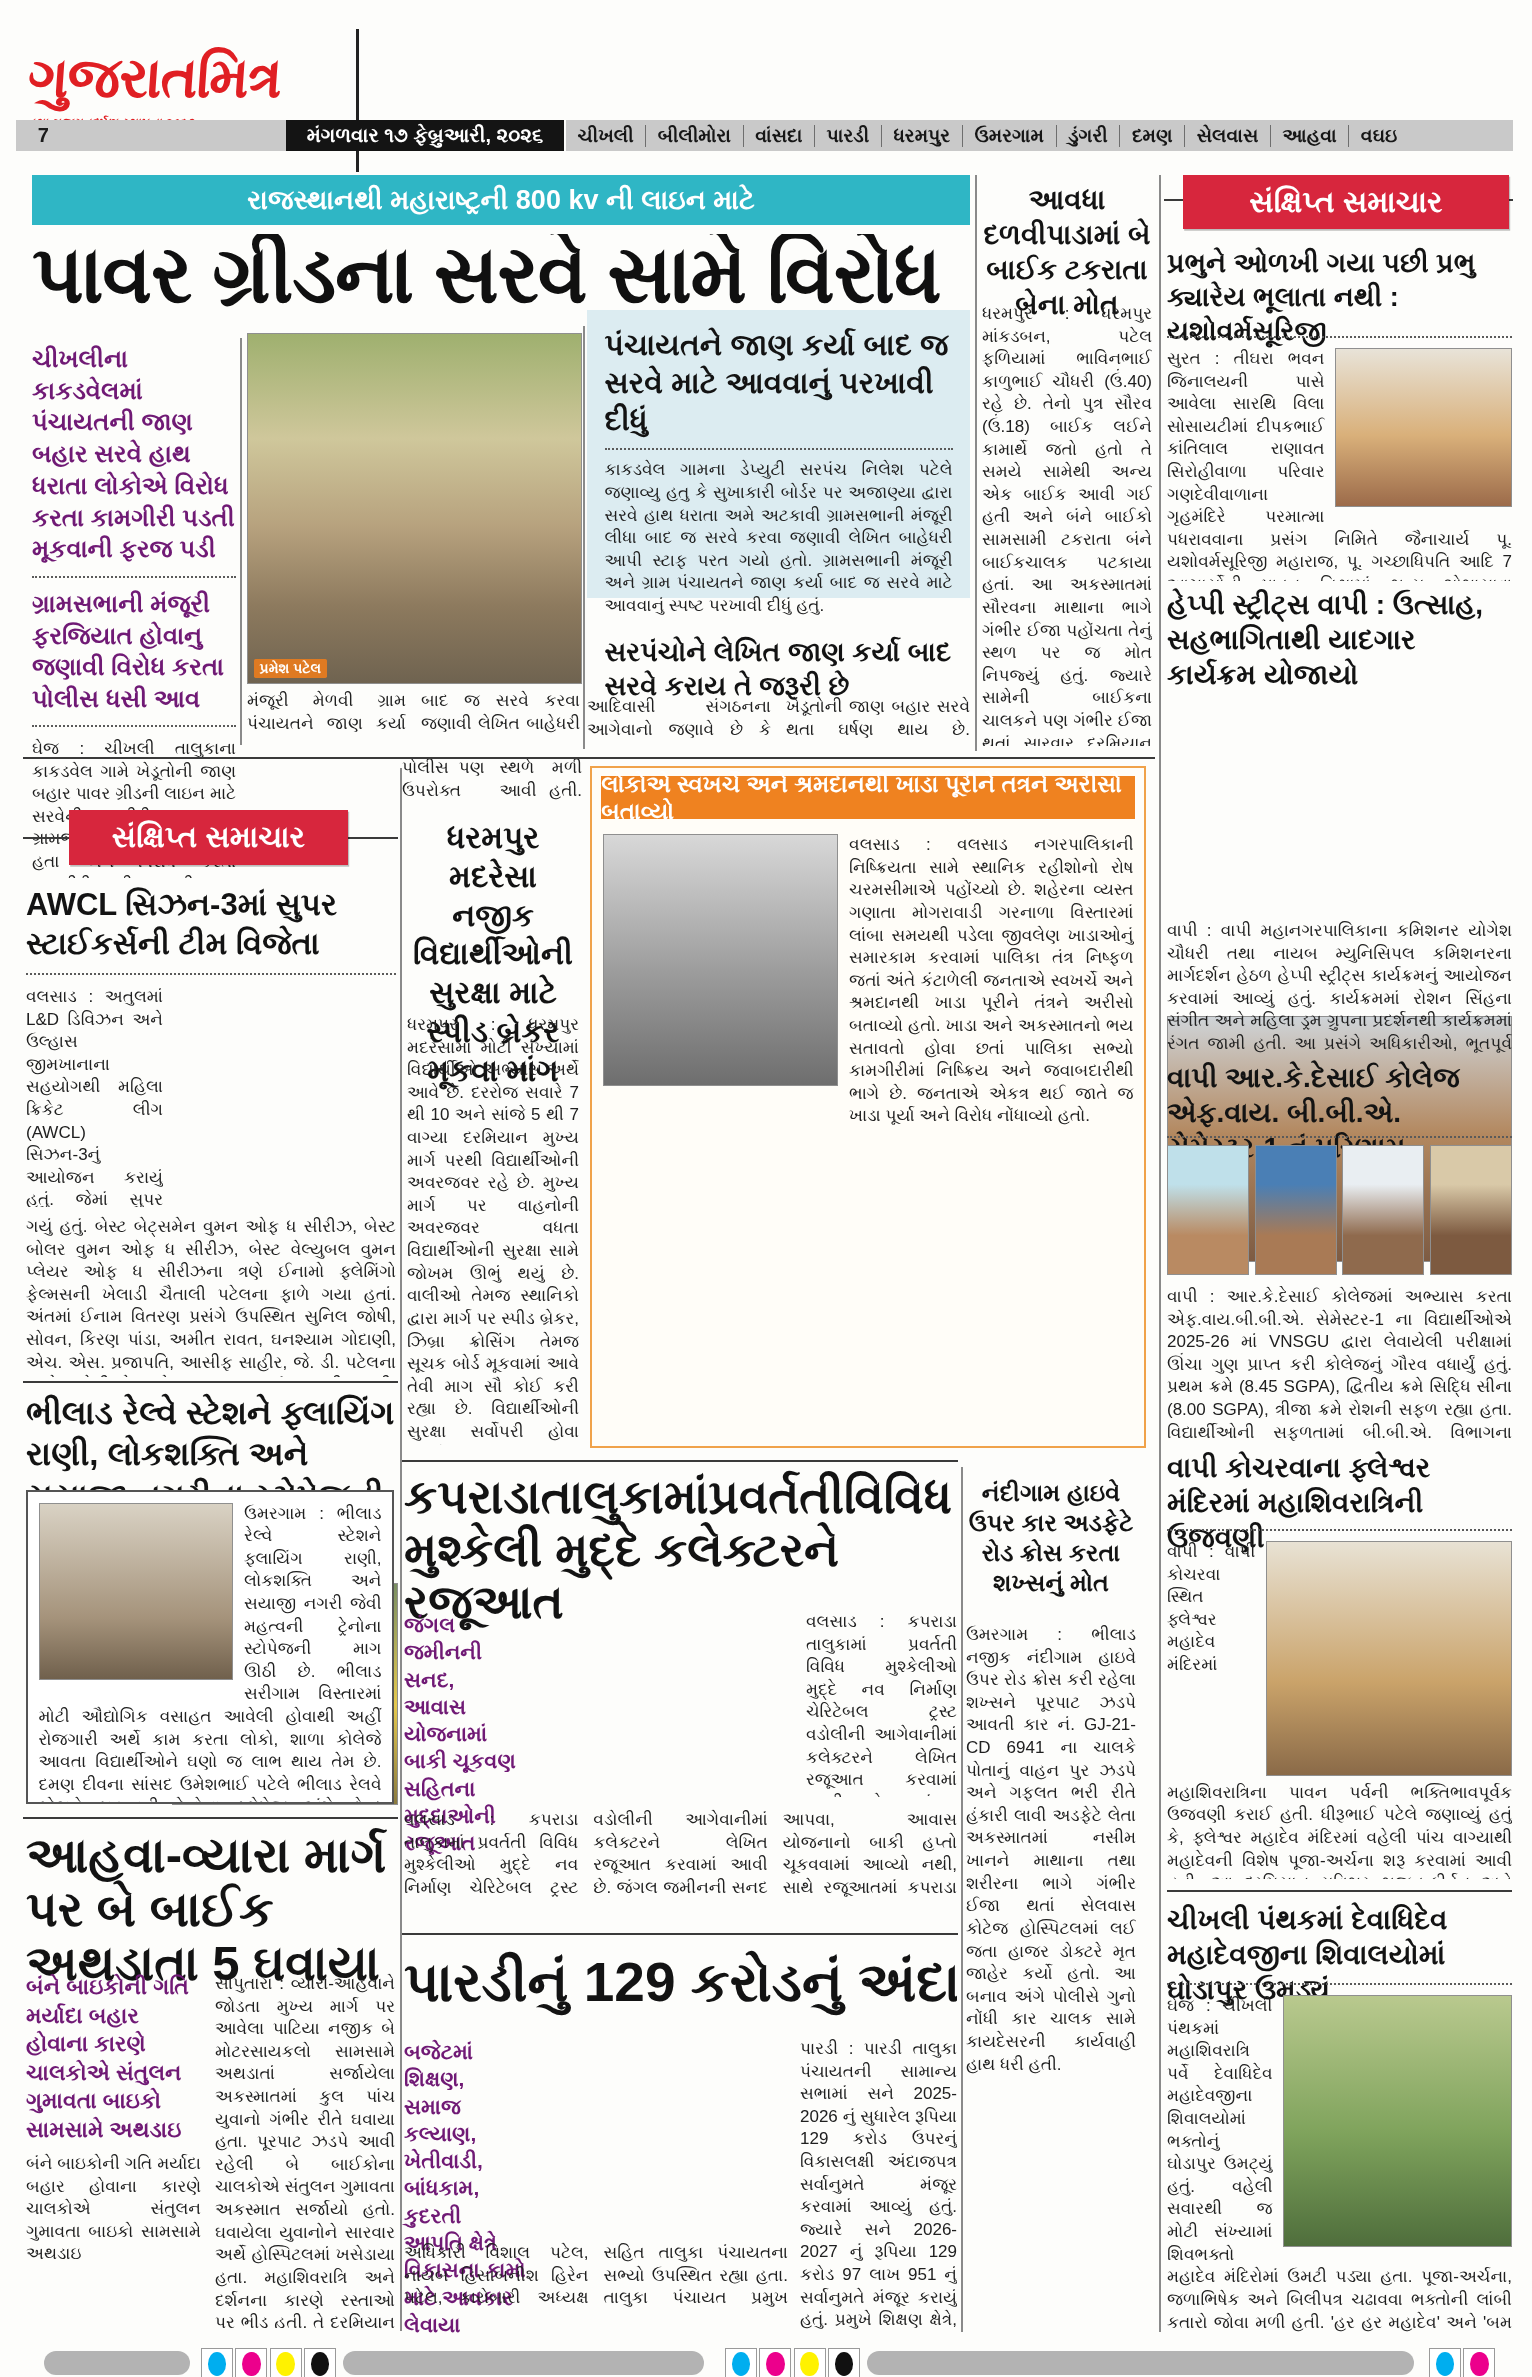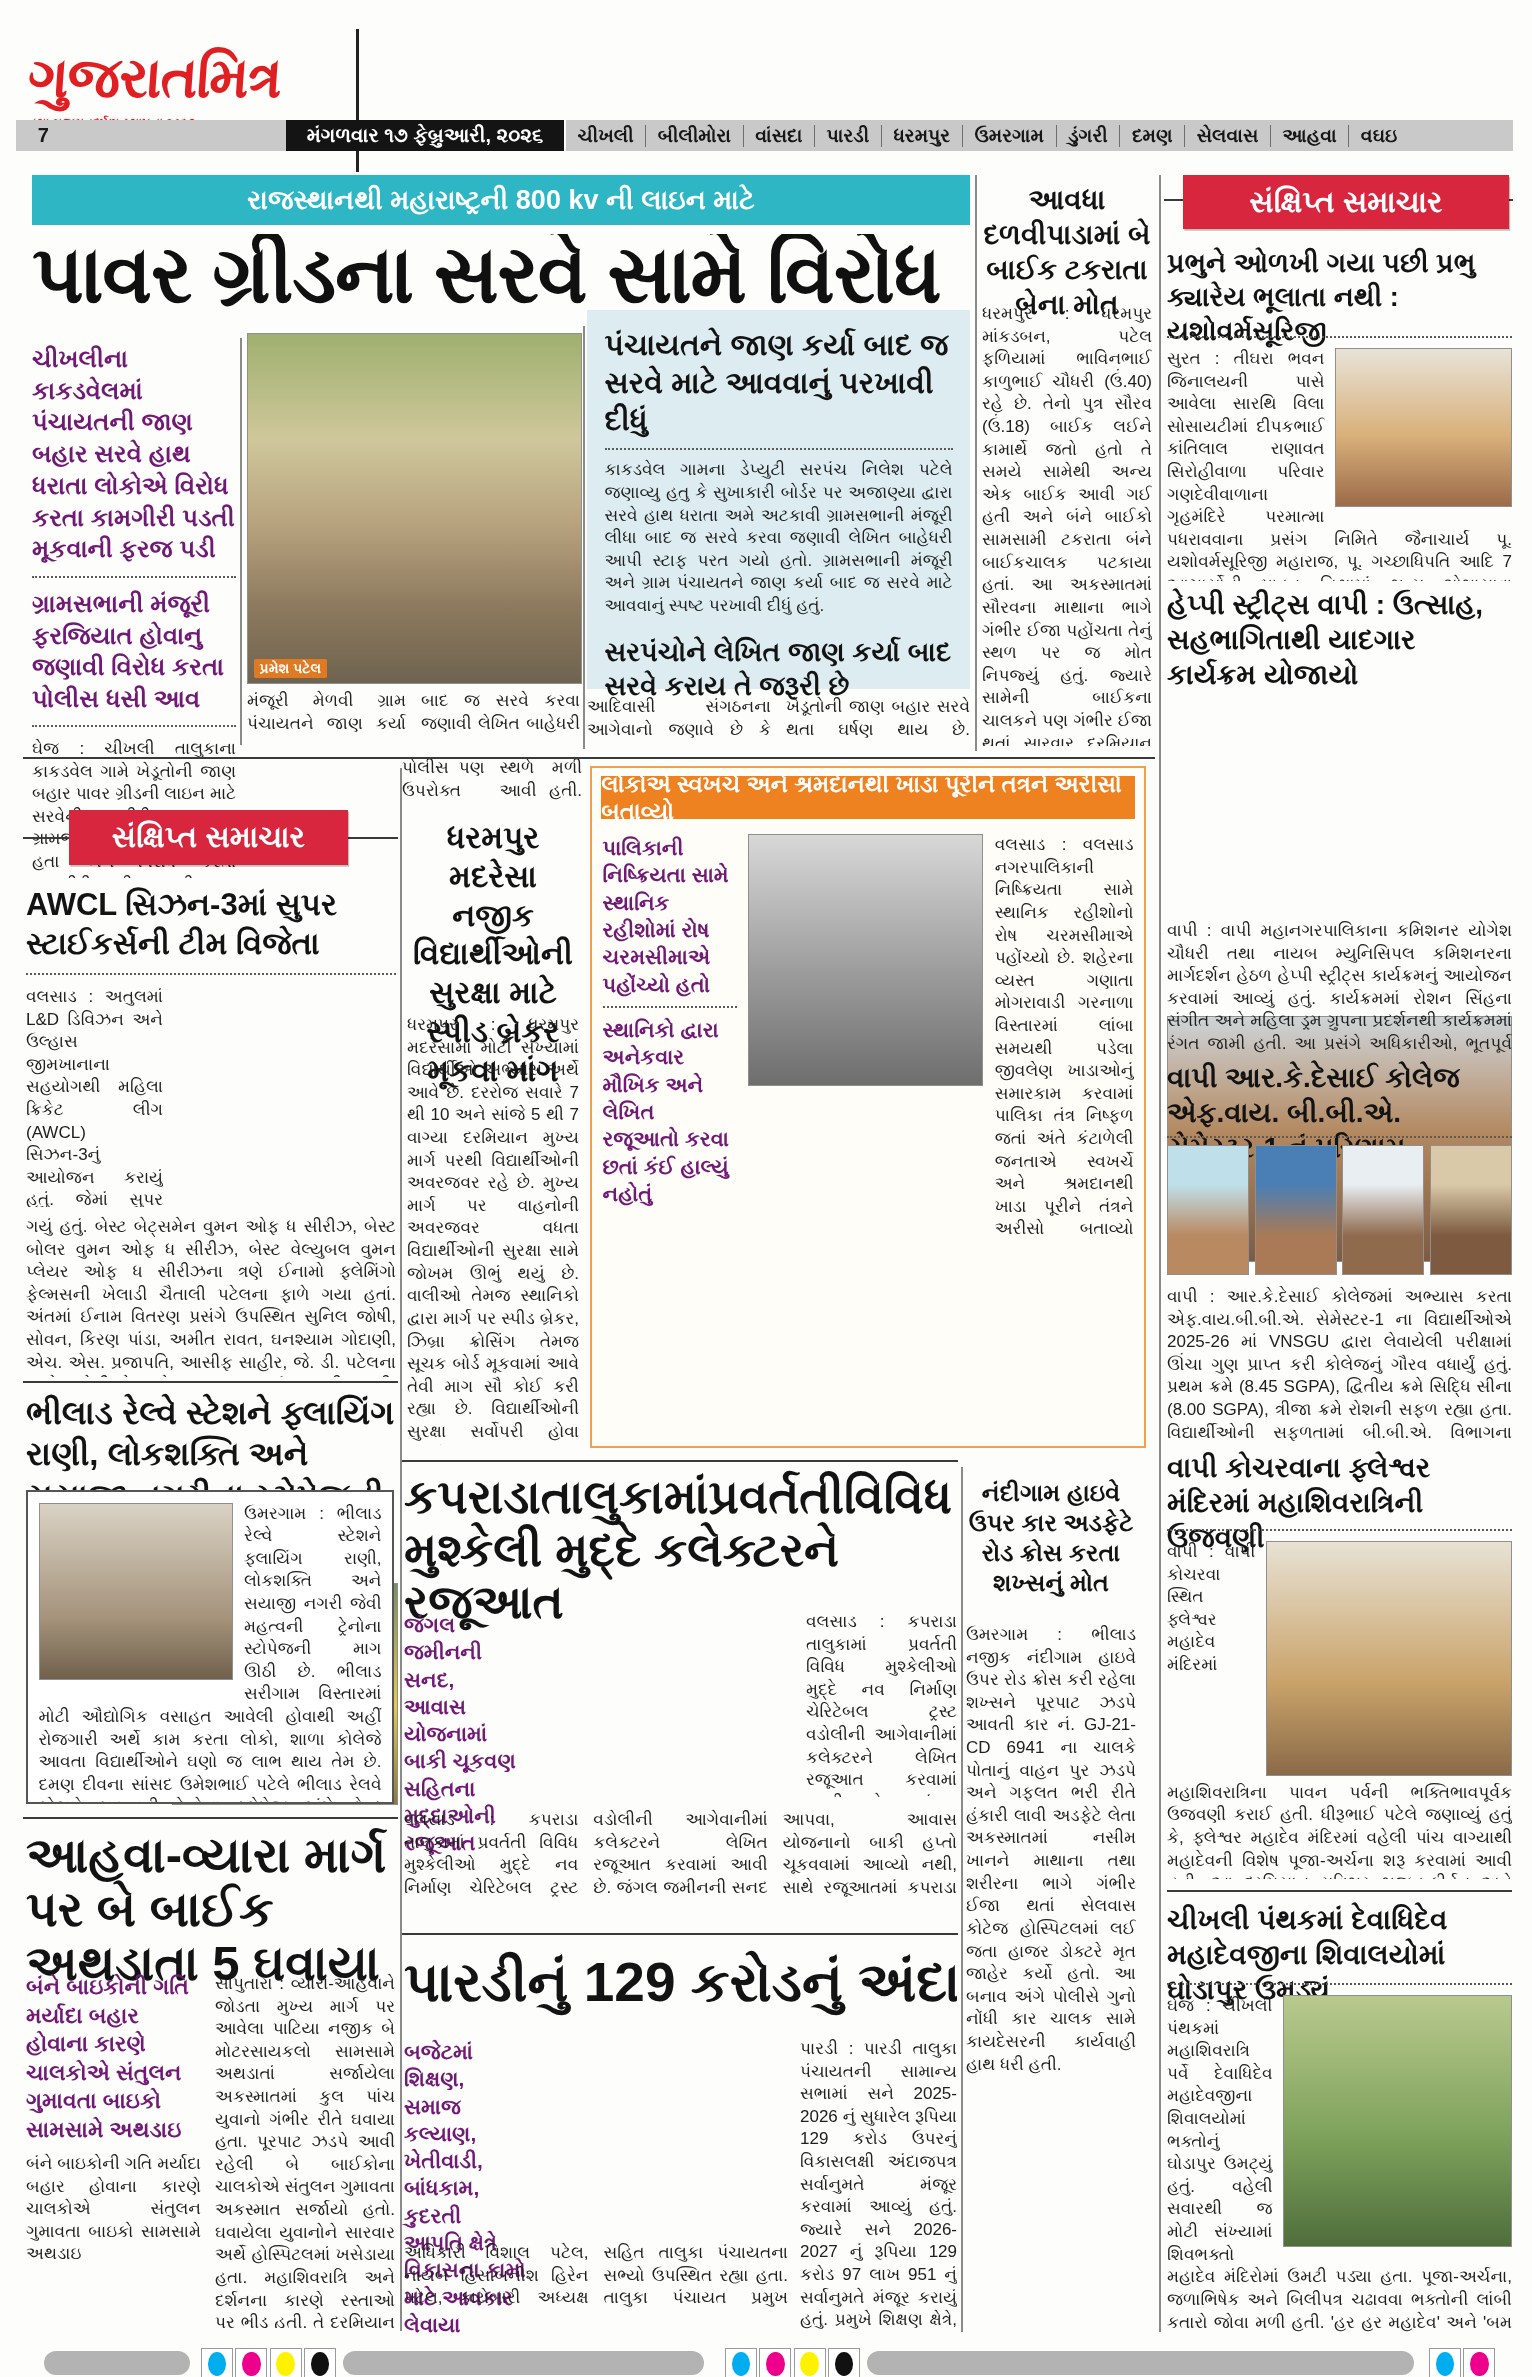--- a/index.html
+++ b/index.html
@@ -109,21 +109,21 @@
     <div class="rule-dotted" style="margin:10.5px 0;"></div>
     <div class="body justify hidden-overflow" style="height:140px;">ઘેજ : ચીખલી તાલુકાના કાકડવેલ ગામે ખેડૂતોની જાણ બહાર પાવર ગ્રીડની લાઇન માટે સરવેની કામગીરી હાથ ધરાતા ગ્રામજનો એકઠા થઈ ગયા હતા અને વિરોધ કરતા કામગીરી પડતી મૂકવાની ફરજ પડી હતી. ગ્રામજનોએ ગ્રામસભાની મંજૂરી ફરજિયાત હોવાનુ જણાવી વિરોધ કરતા પોલીસ પણ સ્થળ પર ધસી આવી હતી.</div>
   </div>
 
   <div class="abs photo ph-main" style="left:247px;top:333px;width:333px;height:349px;">
     <span class="credit" style="left:5.8px;bottom:4.7px;">પ્રમેશ પટેલ</span>
   </div>
 
   <div class="abs body justify cols-2 hidden-overflow" style="left:247px;top:690px;width:333px;height:58px;">મંજૂરી મેળવી ગ્રામ પંચાયતને જાણ કર્યા બાદ જ સરવે કરવા જણાવી લેખિત બાહેધરી લઈ સ્ટાફને પરત મોકલાયો હતો. પાવર ગ્રીડ કોર્પોરેશન દ્વારા રાજસ્થાનથી મહારાષ્ટ્રની 800 kv ની લાઈન માટે હાલ જમીનનો સરવે ચાલી રહ્યો છે જેને લઈ ઠેર ઠેર વિરોધ થઈ રહ્યો છે અને ટીમોને પરત ફરી જવાની ફરજ પડી રહી છે.</div>
 
-  <div class="abs bluebox" style="left:587px;top:310px;width:383px;height:379px;padding:16.3px 17.5px;box-sizing:border-box;">
+  <div class="abs bluebox" style="left:587px;top:310px;width:383px;height:288px;padding:16.3px 17.5px;box-sizing:border-box;">
     <div class="h-md" style="font-size:30px;">પંચાયતને જાણ કર્યા બાદ જ સરવે માટે આવવાનું પરખાવી દીધું</div>
     <div class="rule-dotted" style="margin:9.3px 0;"></div>
     <div class="body justify hidden-overflow" style="height:169px;">કાકડવેલ ગામના ડેપ્યુટી સરપંચ નિલેશ પટેલે જણાવ્યુ હતુ કે સુખાકારી બોર્ડર પર અજાણ્યા દ્વારા સરવે હાથ ધરાતા અમે અટકાવી ગ્રામસભાની મંજૂરી લીધા બાદ જ સરવે કરવા જણાવી લેખિત બાહેધરી આપી સ્ટાફ પરત ગયો હતો. ગ્રામસભાની મંજૂરી અને ગ્રામ પંચાયતને જાણ કર્યા બાદ જ સરવે માટે આવવાનું સ્પષ્ટ પરખાવી દીધું હતું.</div>
     <div class="h-md" style="font-size:27px;margin-top:8.1px;">સરપંચોને લેખિત જાણ કર્યા બાદ સરવે કરાય તે જરૂરી છે</div>
   </div>
   <div class="abs body justify cols-2 hidden-overflow" style="left:587px;top:696px;width:383px;height:54px;">આદિવાસી સંગઠનના આગેવાનો જણાવે છે કે ખેડૂતોની જાણ બહાર સરવે થતા ઘર્ષણ થાય છે. ગ્રામસભાની મંજૂરી અને સરપંચોને લેખિત જાણ કર્યા બાદ જ સરવે કરાય તે જરૂરી છે. પાવર ગ્રીડ કોર્પોરેશન દ્વારા રાજસ્થાનથી મહારાષ્ટ્ર 800 kv ની લાઈન માટે હાલ સરવે ચાલી રહ્યો છે. જેથી સ્થાનિક ખેડૂતોની સાથે લેખિત વ્યવહારની માગ ઊઠી હતી.</div>
 
   <div class="abs body justify cols-2 hidden-overflow" style="left:402px;top:757px;width:180px;height:51px;">પોલીસ પણ ઉપરોક્ત સ્થળે મળી આવી હતી. કાકડવેલ, સારવણી ગામની સુખાબારી બોર્ડરવાળા વિસ્તારમાં આવેલ ખેતરોમાં વીજ કંપની માટે કામ કરતી એજન્સીઓ ગ્રામ પંચાયતની જાણ બહાર સરવે કરવા માટે આવતા ઘર્ષણના બનાવો બન્યા છે. ત્યારે પહેલા ગ્રામસભાની મંજૂરી લેવાય અને સરપંચોને લેખિત જાણ કરાયા બાદ જ સરવે હાથ ધરાય તેવી માગ ઊઠી હતી. ગોળ ગોળ જવાબ આપી સ્પષ્ટ ન જણાવતા સ્થાનિકોમા રોષ ફેલાઈ જવા પામ્યો હતો. જોકે બાદમાં લેખિત બાહેધરી લાકડવેલ અને સૂખાબારીના સરપંચોને આપી હતી.</div>
 
   <div class="abs h-md center" style="left:982px;top:182px;width:170px;font-size:28px;">આવધા દળવીપાડામાં બે બાઈક ટકરાતા બેના મોત</div>
@@ -190,25 +190,20 @@
   <div class="abs deck" style="left:26px;top:1973px;width:175px;font-size:22px;">બંને બાઇકોની ગતિ મર્યાદા બહાર હોવાના કારણે ચાલકોએ સંતુલન ગુમાવતા બાઇકો સામસામે અથડાઇ</div>
   <div class="abs body justify hidden-overflow" style="left:215px;top:1973px;width:180px;height:355px;">સાપુતારા : વ્યારા-આહવાને જોડતા મુખ્ય માર્ગ પર આવેલા પાટિયા નજીક બે મોટરસાયકલો સામસામે અથડાતાં સર્જાયેલા અકસ્માતમાં કુલ પાંચ યુવાનો ગંભીર રીતે ઘવાયા હતા. પૂરપાટ ઝડપે આવી રહેલી બે બાઈકોના ચાલકોએ સંતુલન ગુમાવતા અકસ્માત સર્જાયો હતો. ઘવાયેલા યુવાનોને સારવાર અર્થે હોસ્પિટલમાં ખસેડાયા હતા. મહાશિવરાત્રિ અને દર્શનના કારણે રસ્તાઓ પર ભીડ હતી, તે દરમિયાન નાની-મોટી ગંભીર ઈજાઓ પહોંચી હતી. સ્થાનિક પોલીસે ઘટનાની નોંધ કરી વધુ તપાસ હાથ ધરી હતી.</div>
   <div class="abs body justify hidden-overflow" style="left:26px;top:2153px;width:175px;height:175px;">બંને બાઇકોની ગતિ મર્યાદા બહાર હોવાના કારણે ચાલકોએ સંતુલન ગુમાવતા બાઇકો સામસામે અથડાઇ</div>
 
   <div class="abs h-md center" style="left:407px;top:819px;width:172px;font-size:31px;">ધરમપુર મદરેસા નજીક વિદ્યાર્થીઓની સુરક્ષા માટે સ્પીડ બ્રેકર મૂકવા માંગ</div>
   <div class="abs body justify hidden-overflow" style="left:407px;top:1014px;width:172px;height:431px;">ધરમપુર : ધરમપુર મદરેસામાં મોટી સંખ્યામાં વિદ્યાર્થીઓ અભ્યાસ અર્થે આવે છે. દરરોજ સવારે 7 થી 10 અને સાંજે 5 થી 7 વાગ્યા દરમિયાન મુખ્ય માર્ગ પરથી વિદ્યાર્થીઓની અવરજવર રહે છે. મુખ્ય માર્ગ પર વાહનોની અવરજવર વધતા વિદ્યાર્થીઓની સુરક્ષા સામે જોખમ ઊભું થયું છે. વાલીઓ તેમજ સ્થાનિકો દ્વારા માર્ગ પર સ્પીડ બ્રેકર, ઝિબ્રા ક્રોસિંગ તેમજ સૂચક બોર્ડ મૂકવામાં આવે તેવી માગ સૌ કોઈ કરી રહ્યા છે. વિદ્યાર્થીઓની સુરક્ષા સર્વોપરી હોવા કારણે નગરપાલિકા દ્વારા ઝડપી અને અસરકારક પગલાં લેવામાં આવે તેવી જનમાગ છે.</div>
 
   <div class="abs orangebox" style="left:590px;top:766px;width:556px;height:682px;box-sizing:border-box;">
     <div class="kicker kicker-orange" style="height:43px;margin:8.1px 9.3px 0 9.3px;font-size:23px;">લોકોએ સ્વખર્ચે અને શ્રમદાનથી ખાડા પૂરીને તંત્રને અરીસો બતાવ્યો</div>
     <div style="display:flex;margin:15px 10.5px 0 10.5px;gap:11.6px;">
-      <div style="width:134px;flex:none;">
-        <div class="deck" style="font-size:21px;">પાલિકાની નિષ્ક્રિયતા સામે સ્થાનિક રહીશોમાં રોષ ચરમસીમાએ પહોંચ્યો હતો</div>
-        <div class="rule-dotted" style="margin:8.1px 0;"></div>
-        <div class="deck" style="font-size:21px;">સ્થાનિકો દ્વારા અનેકવાર મૌખિક અને લેખિત રજૂઆતો કરવા છતાં કંઈ હાલ્યું નહોતું</div>
-      </div>
       <div class="photo ph-rubble" style="width:233px;height:250px;flex:none;"></div>
       <div class="body justify hidden-overflow" style="height:407px;">વલસાડ : વલસાડ નગરપાલિકાની નિષ્ક્રિયતા સામે સ્થાનિક રહીશોનો રોષ ચરમસીમાએ પહોંચ્યો છે. શહેરના વ્યસ્ત ગણાતા મોગરાવાડી ગરનાળા વિસ્તારમાં લાંબા સમયથી પડેલા જીવલેણ ખાડાઓનું સમારકામ કરવામાં પાલિકા તંત્ર નિષ્ફળ જતાં અંતે કંટાળેલી જનતાએ સ્વખર્ચે અને શ્રમદાનથી ખાડા પૂરીને તંત્રને અરીસો બતાવ્યો હતો. ખાડા અને અકસ્માતનો ભય સતાવતો હોવા છતાં પાલિકા સભ્યો કામગીરીમાં નિષ્ક્રિય અને જવાબદારીથી ભાગે છે. જનતાએ એકત્ર થઈ જાતે જ ખાડા પૂર્યા અને વિરોધ નોંધાવ્યો હતો.</div>
     </div>
   </div>
 
   <div class="abs h-md center" style="left:966px;top:1478px;width:170px;font-size:24px;">નંદીગામ હાઇવે ઉપર કાર અડફેટે રોડ ક્રોસ કરતા શખ્સનું મોત</div>
   <div class="abs body justify hidden-overflow" style="left:966px;top:1624px;width:170px;height:707px;">ઉમરગામ : ભીલાડ નજીક નંદીગામ હાઇવે ઉપર રોડ ક્રોસ કરી રહેલા શખ્સને પૂરપાટ ઝડપે આવતી કાર નં. GJ-21-CD 6941 ના ચાલકે પોતાનું વાહન પુર ઝડપે અને ગફલત ભરી રીતે હંકારી લાવી અડફેટે લેતા અકસ્માતમાં નસીમ ખાનને માથાના તથા શરીરના ભાગે ગંભીર ઈજા થતાં સેલવાસ કોટેજ હોસ્પિટલમાં લઈ જતા હાજર ડોક્ટરે મૃત જાહેર કર્યો હતો. આ બનાવ અંગે પોલીસે ગુનો નોંધી કાર ચાલક સામે કાયદેસરની કાર્યવાહી હાથ ધરી હતી.</div>
 
   <div class="abs hline" style="left:402px;top:1460px;width:556px;"></div>
   <div class="abs h-lg" style="left:404px;top:1471px;width:553px;font-size:47px;line-height:1.12;">કપરાડાતાલુકામાંપ્રવર્તતીવિવિધ મુશ્કેલી મુદ્દે કલેક્ટરને રજૂઆત</div>

